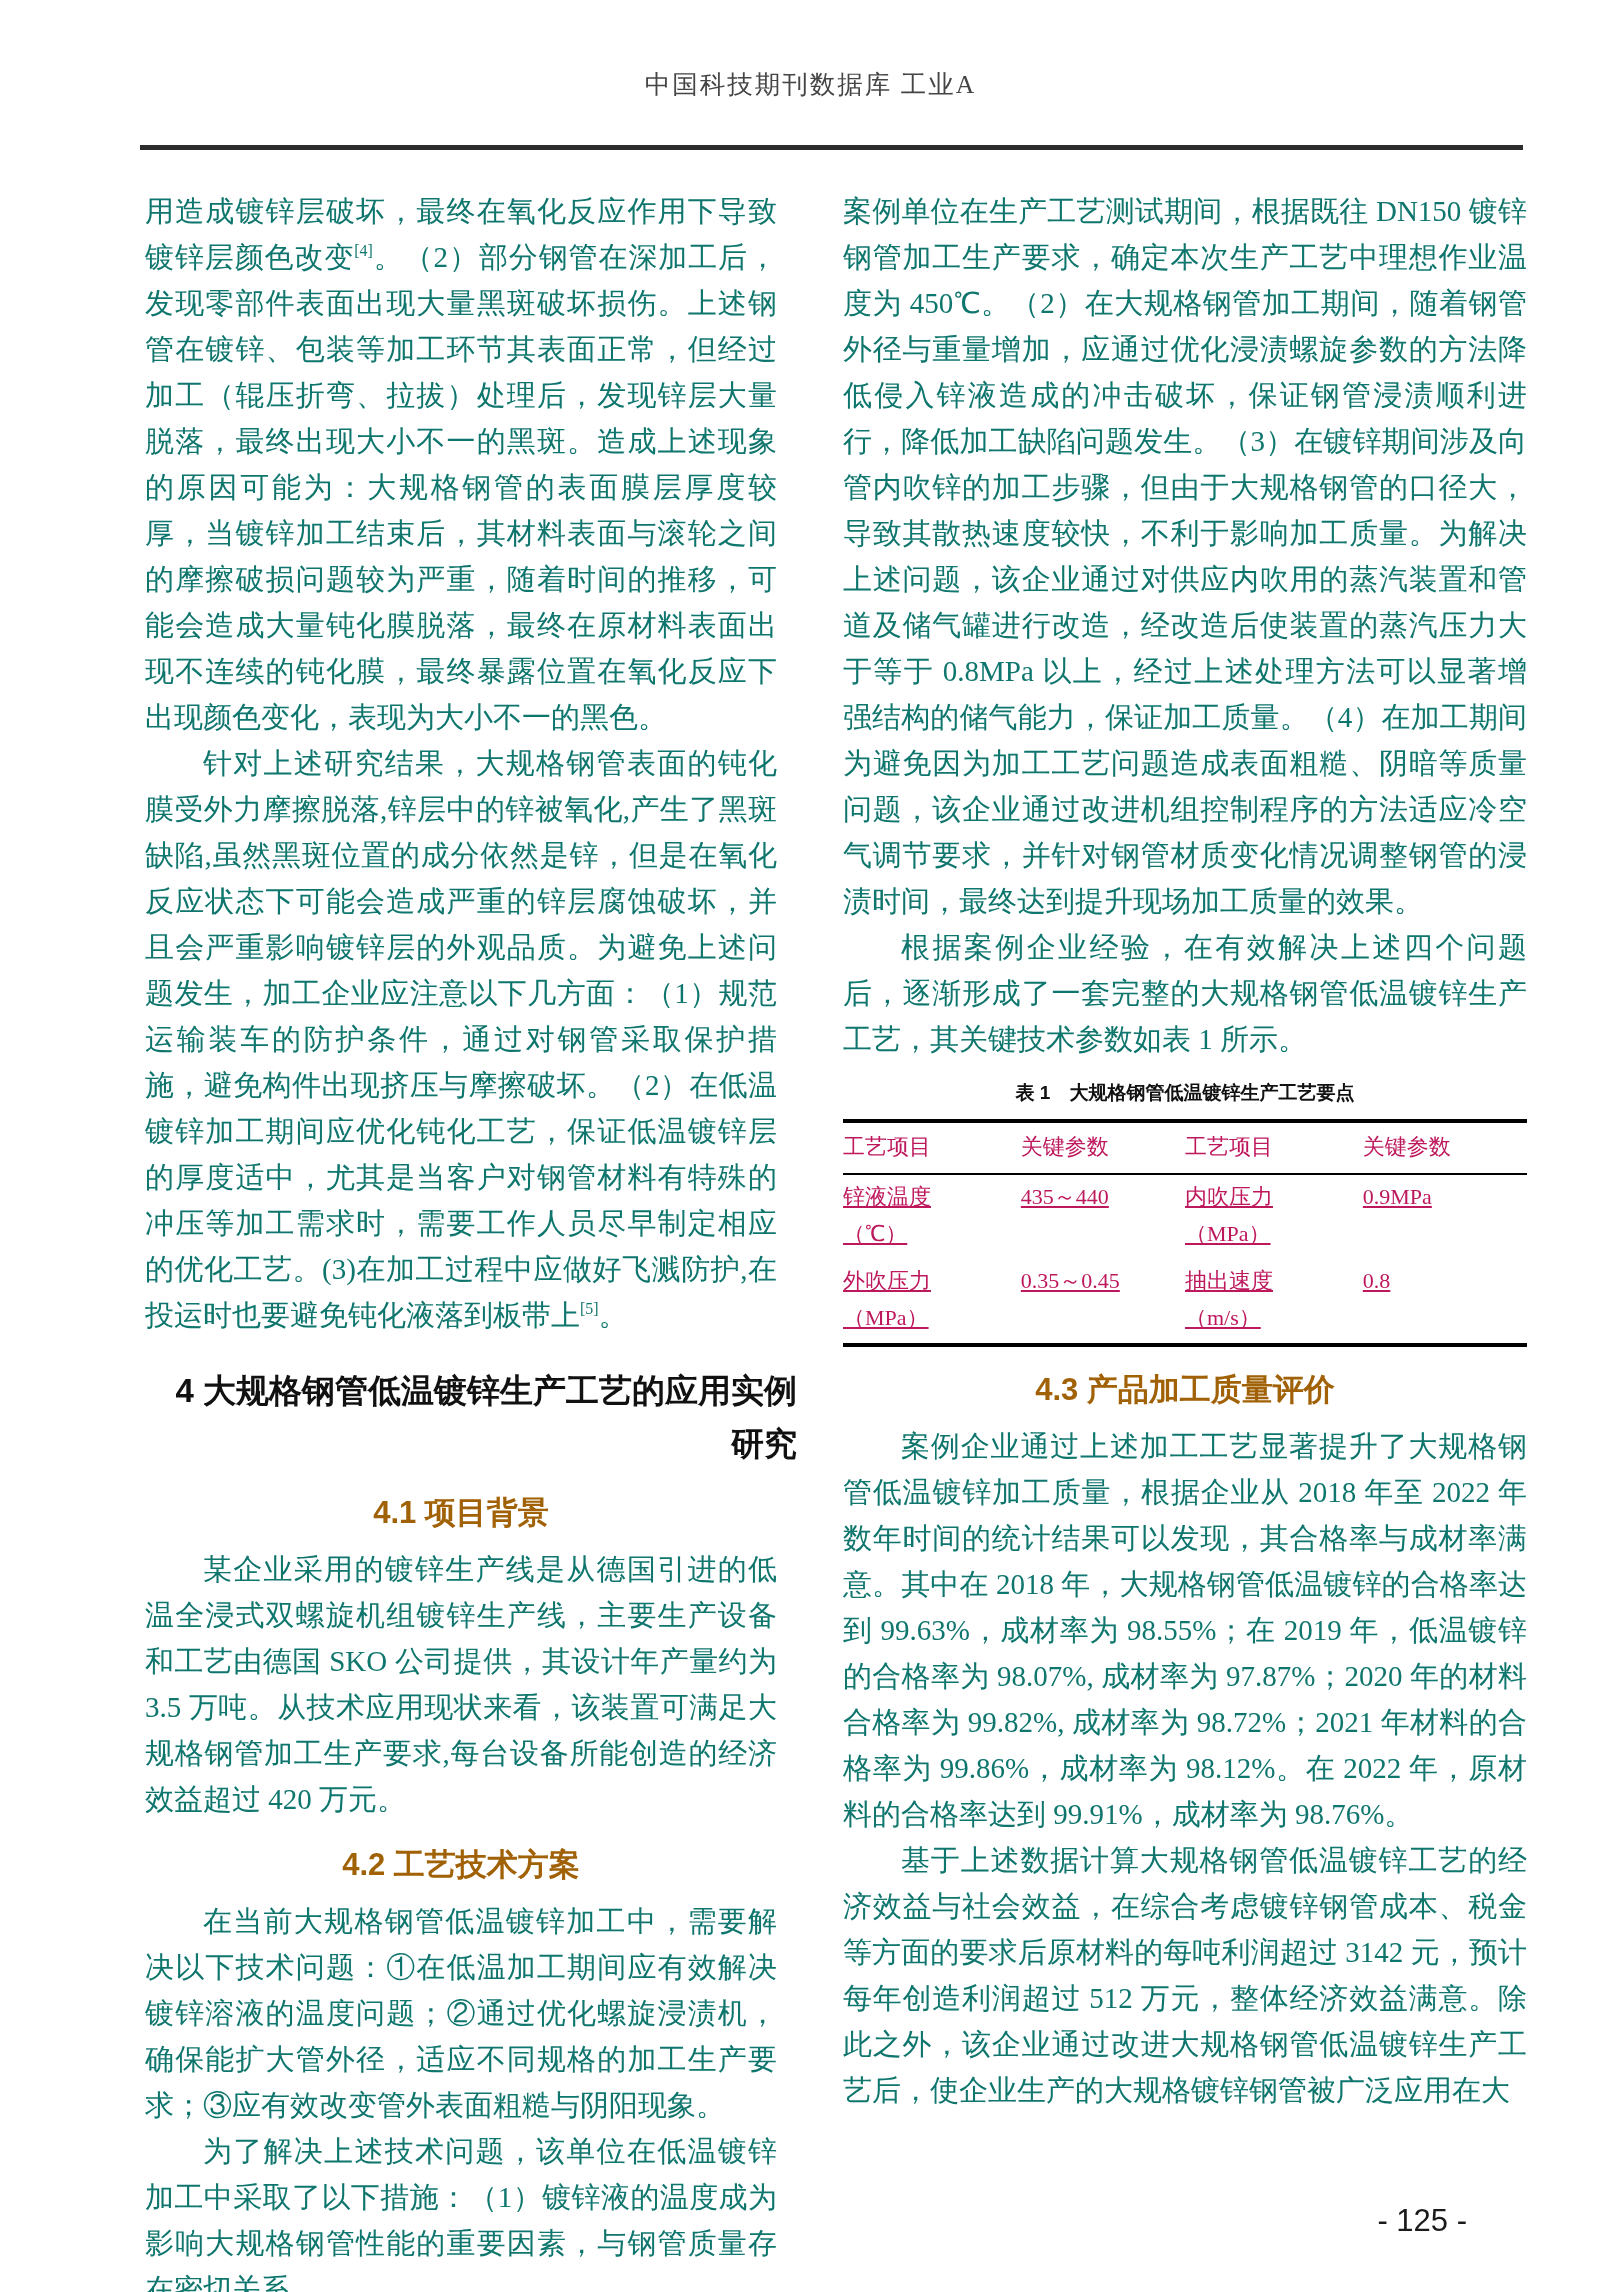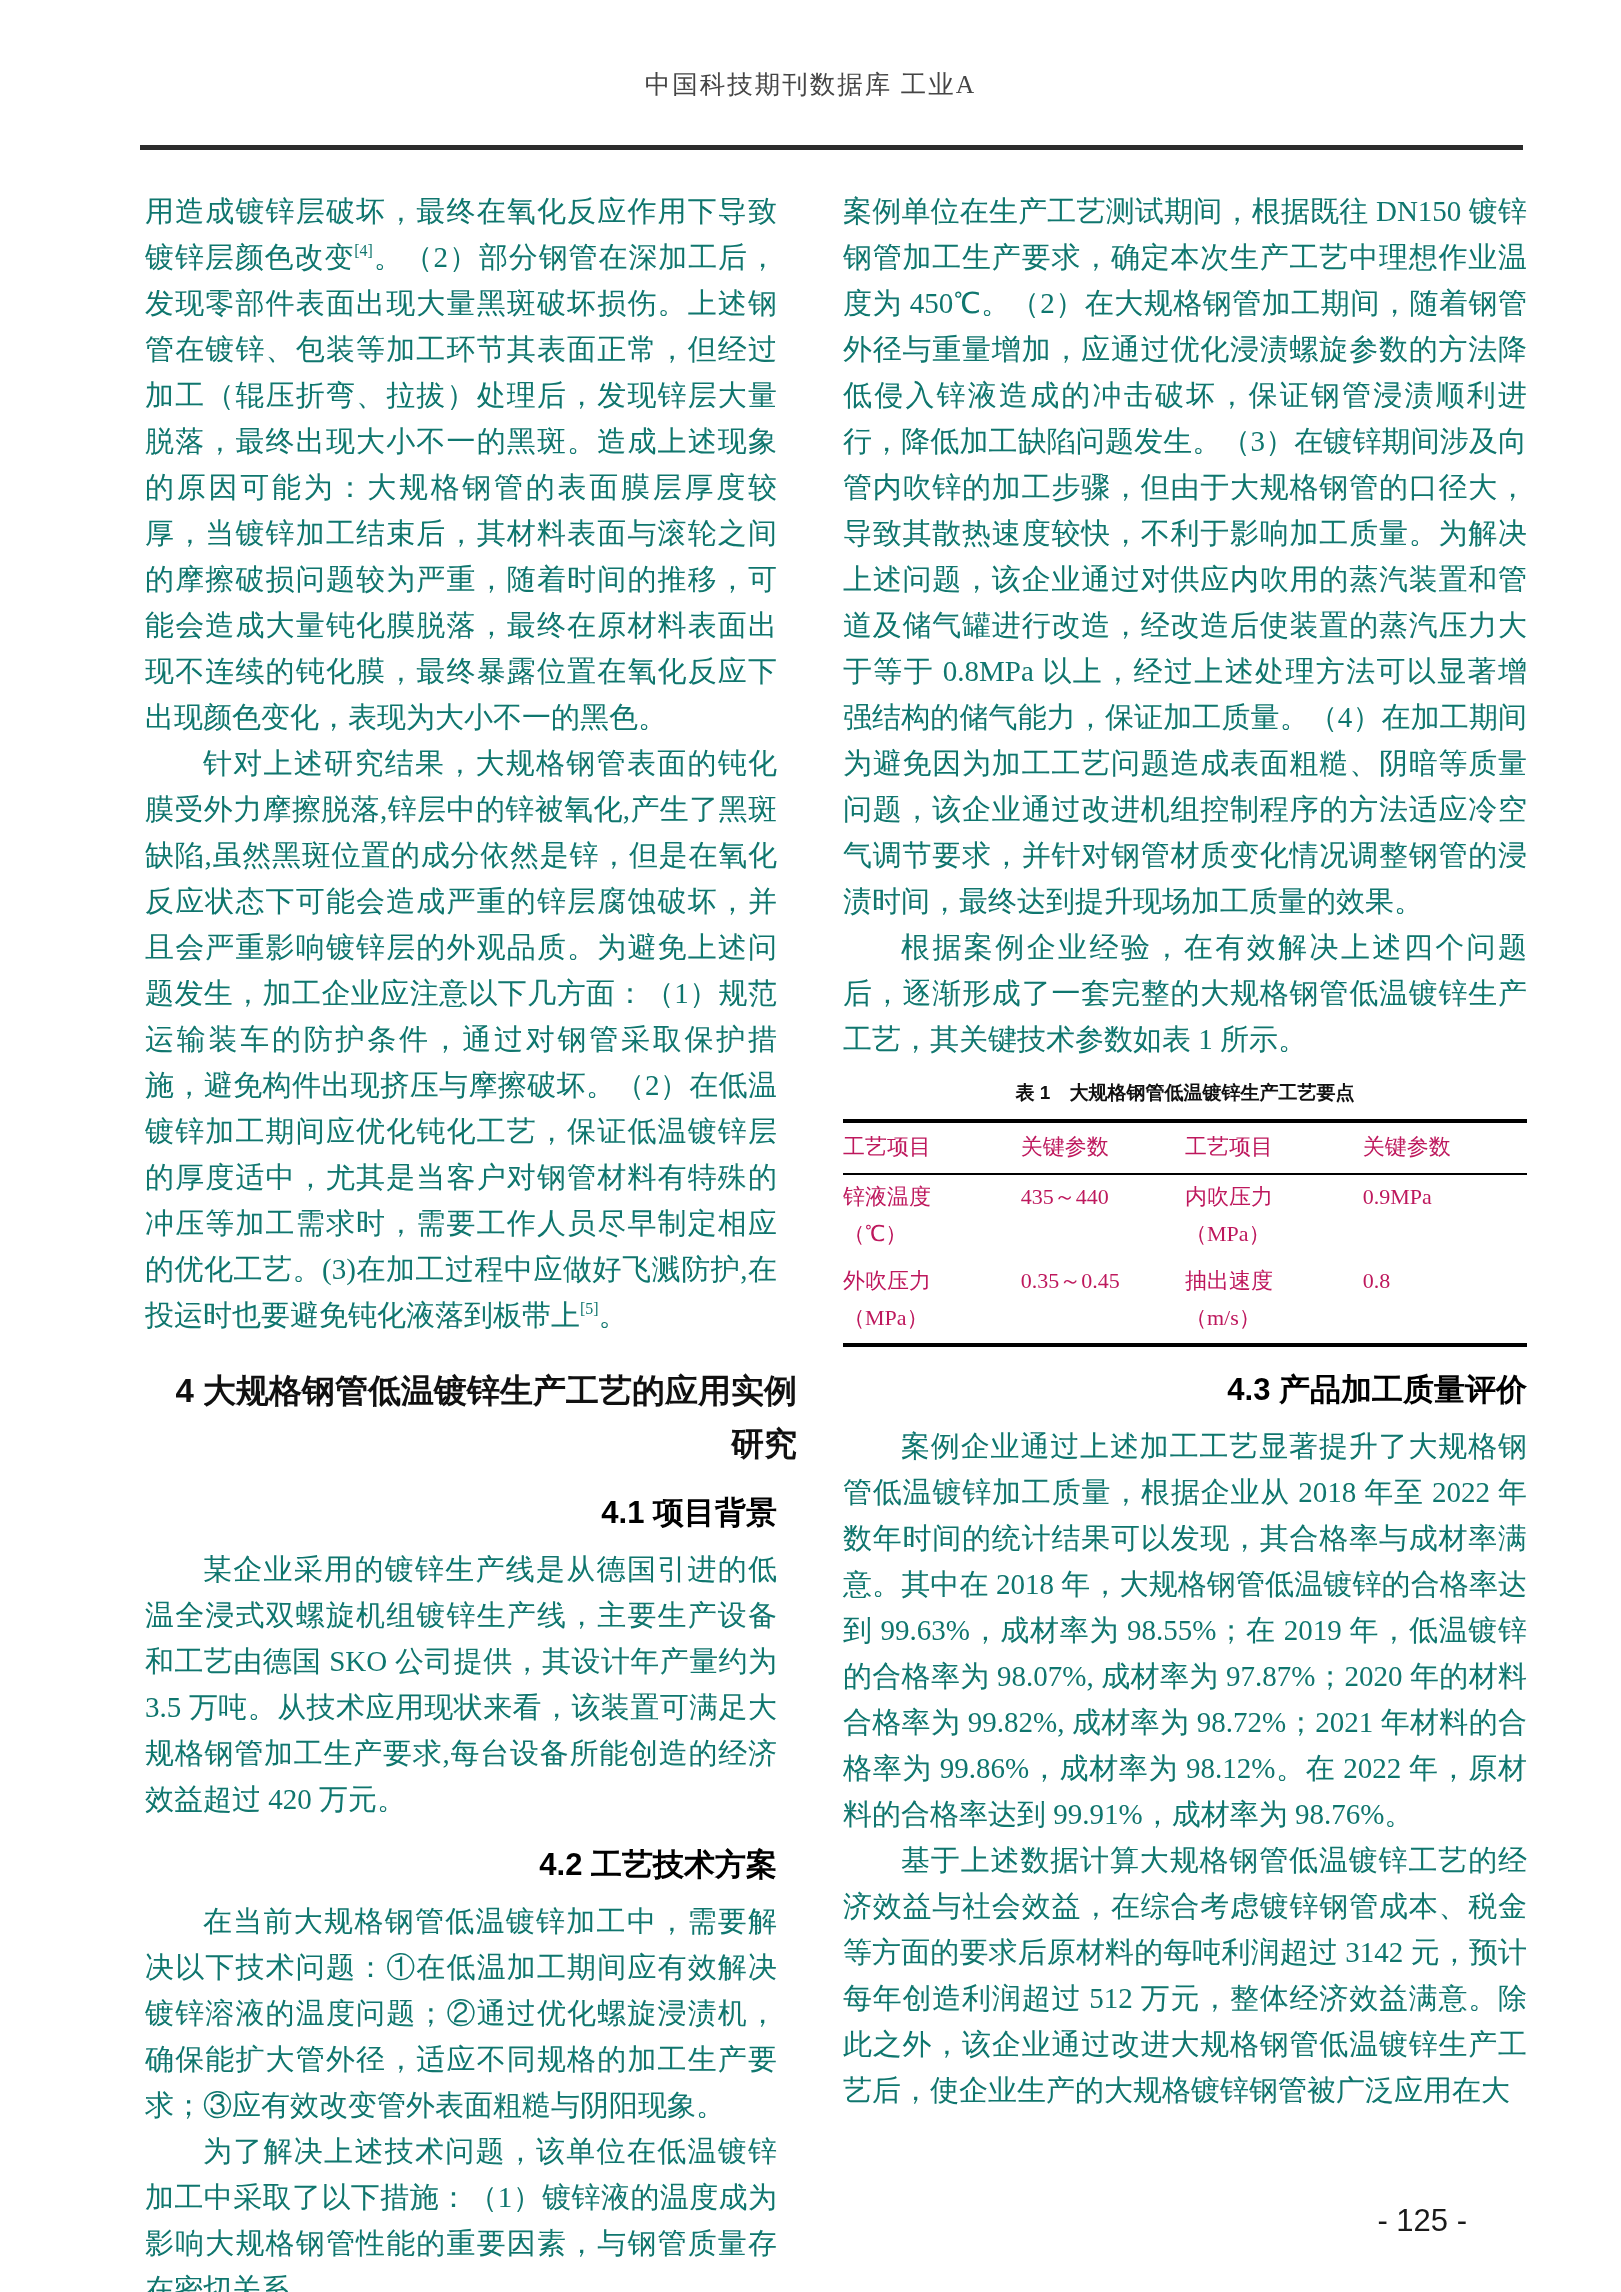--- a/index.html
+++ b/index.html
@@ -52,22 +52,22 @@
     font-size: 33px; line-height: 53px;
     color: #111;
     white-space: pre-line;
     text-align: right;
   }
   h2.sub {
     margin: 21.6px 0 11.8px 0;
     font-family: "Liberation Sans", sans-serif;
     font-weight: bold;
     font-size: 31px; line-height: 43px;
-    color: #000000;
-    text-align: right;
+    color: #a16207;
+    text-align: center;
   }
 
   .tbl-caption {
     margin: 11.8px 0 7.8px 0;
     text-align: center;
     font-family: "Liberation Sans", sans-serif;
     font-weight: bold;
     font-size: 19px; line-height: 37px;
     color: #111;
   }
@@ -84,20 +84,21 @@
     text-align: left;
     vertical-align: top;
     padding: 5.9px 0 7.8px 0;
     border-bottom: 2.9px solid #000;
   }
   table.params td {
     text-align: left;
     vertical-align: top;
     padding: 2.9px 0 6.9px 0;
     white-space: pre-line;
+    text-decoration: underline;
   }
   col.c1, col.c3 { width: 26%; }
   col.c2, col.c4 { width: 24%; }
 
   .page-number {
     position: absolute; top: 2203px; left: 838px; width: 684px;
     text-align: right;
     padding-right: 55px;
     box-sizing: border-box;
     font-family: "Liberation Sans", sans-serif;

